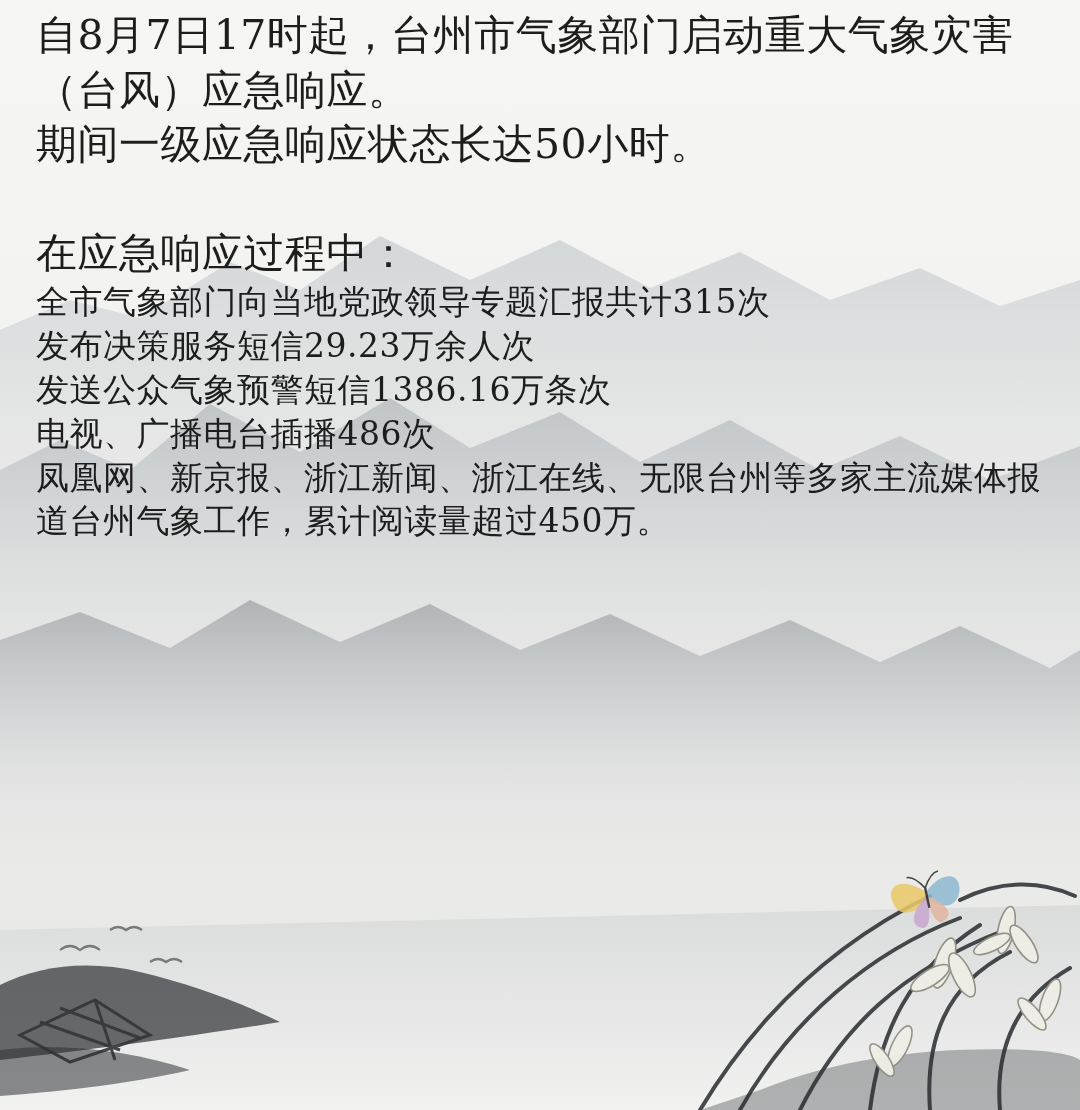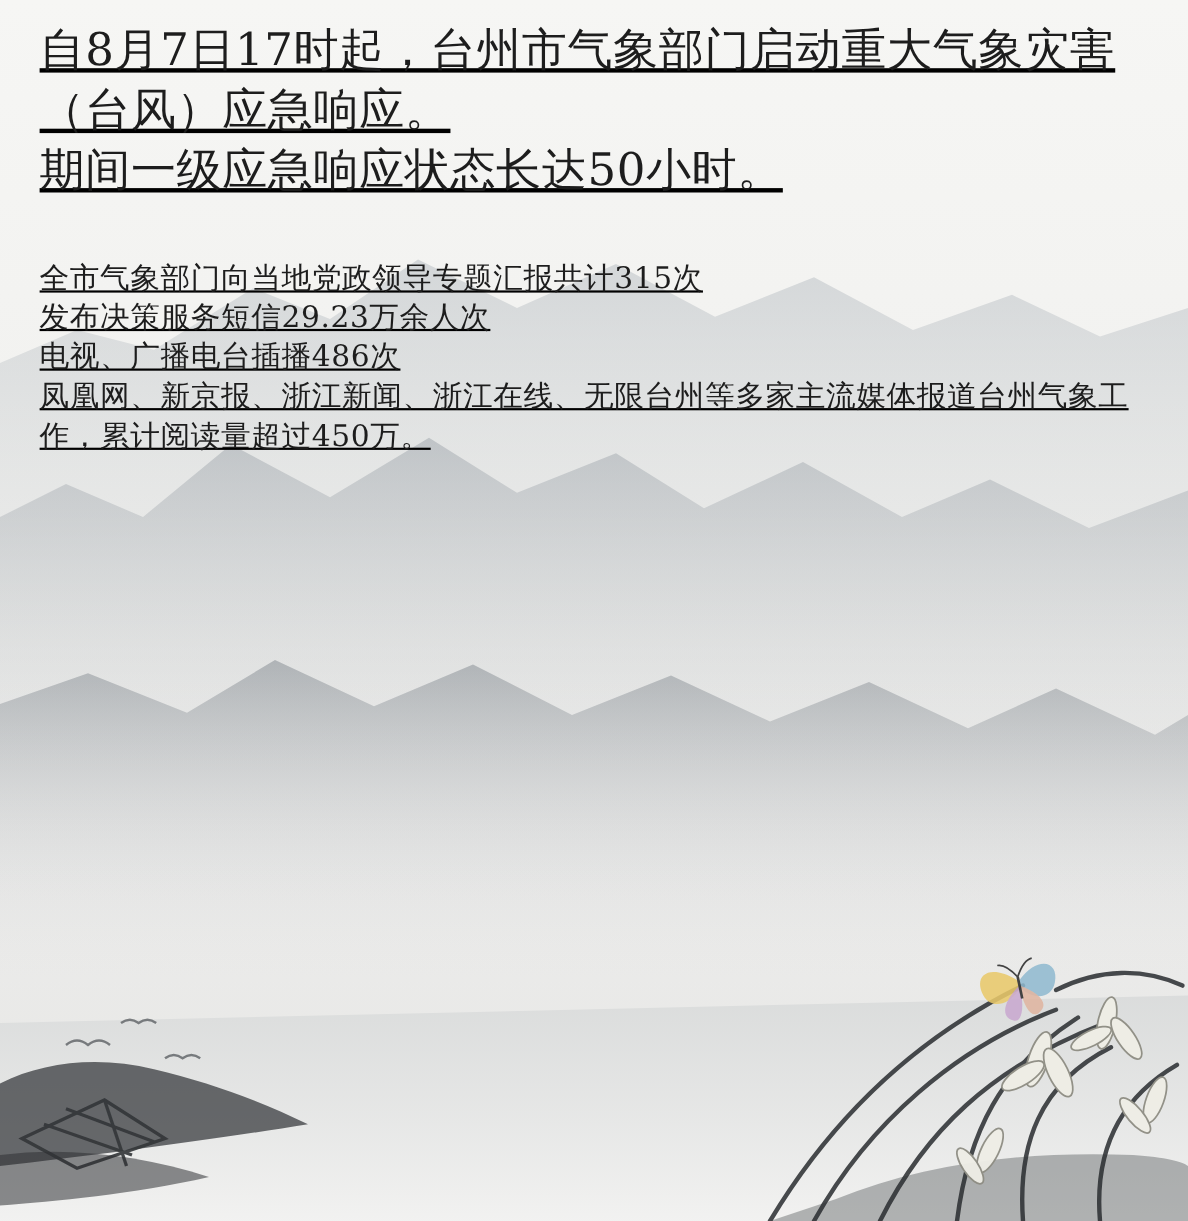--- a/index.html
+++ b/index.html
@@ -29,41 +29,40 @@
     top: 0;
     width: 1080px;
     height: 1110px;
     pointer-events: none;
   }
 
   
   .content {
     position: absolute;
     left: 36px;
-    top: 18px;
+    top: 8px;
     width: 1020px;
     z-index: 5;
-    text-decoration: underline;
   }
 
   .para {
     font-size: 41px;
     line-height: 1.33;
     color: #1d1d1d;
     letter-spacing: 0.5px;
     text-align: left;
     font-family: "DejaVu Serif", "Liberation Serif", serif;
   }
 
   .block-gap {
     height: 54px;
   }
 
   .line {
-    font-size: 27px;
+    font-size: 33px;
     line-height: 1.33;
     color: #1d1d1d;
     letter-spacing: 0.5px;
     white-space: nowrap;
   }
 
   .list .line {
     margin: 0;
   }
 
@@ -160,22 +159,24 @@
     </g>
   </svg>
 
   <div class="content">
 
     <div class="para">自8月7日17时起，台州市气象部门启动重大气象灾害（台风）应急响应。</div>
     <div class="para">期间一级应急响应状态长达50小时。</div>
 
     <div class="block-gap"></div>
 
+    <div class="para">在应急响应过程中：</div>
 
     <div class="list">
       <div class="line">全市气象部门向当地党政领导专题汇报共计315次</div>
       <div class="line">发布决策服务短信29.23万余人次</div>
+      <div class="line">发送公众气象预警短信1386.16万条次</div>
       <div class="line">电视、广播电台插播486次</div>
       <div class="line wrapline">凤凰网、新京报、浙江新闻、浙江在线、无限台州等多家主流媒体报道台州气象工作，累计阅读量超过450万。</div>
     </div>
 
   </div>
 </div>
 
 </body></html>

